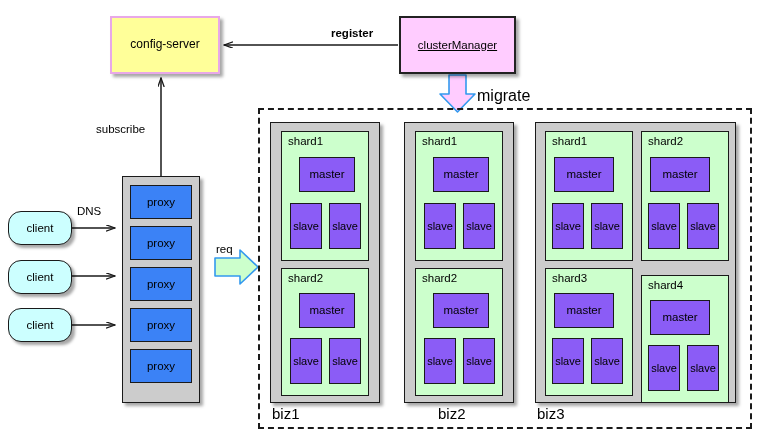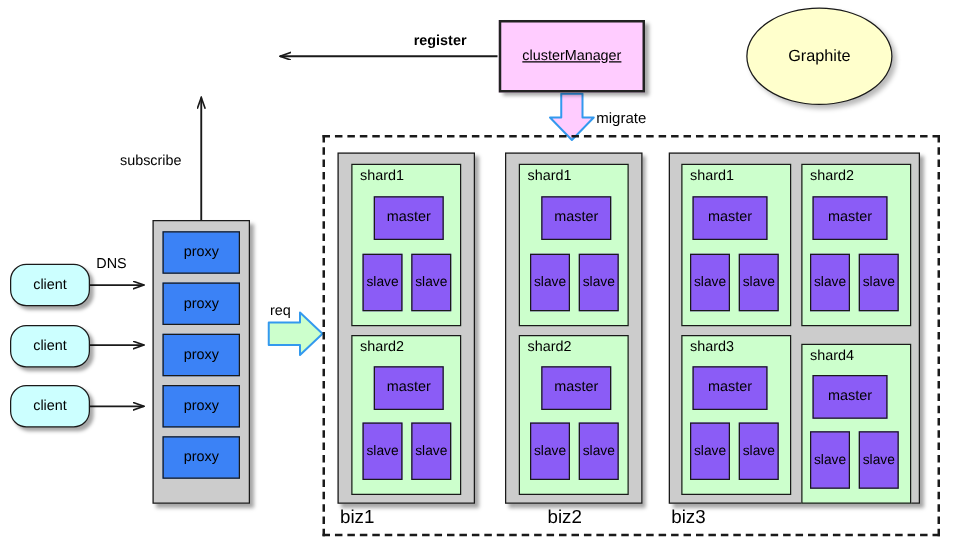--- a/index.html
+++ b/index.html
@@ -127,21 +127,21 @@
     white-space: nowrap;
   }
 
   
   .edge-label {
     position: absolute;
     font-size: 11.5px;
     color: #000;
     white-space: nowrap;
   }
-  .edge-label.big { font-size: 12px; }
+  .edge-label.big { font-size: 16px; }
 
   svg.overlay {
     position: absolute;
     left: 0;
     top: 0;
     width: 763px;
     height: 437px;
     pointer-events: none;
   }
   svg.overlay * { pointer-events: auto; }
@@ -167,28 +167,28 @@
 
     <line x1="72" y1="228" x2="115" y2="228" stroke="#1a1a1a" stroke-width="1.4" marker-end="url(#arrowThin)"></line>
     <line x1="72" y1="276" x2="115" y2="276" stroke="#1a1a1a" stroke-width="1.4" marker-end="url(#arrowThin)"></line>
     <line x1="72" y1="325" x2="115" y2="325" stroke="#1a1a1a" stroke-width="1.4" marker-end="url(#arrowThin)"></line>
 
     <path d="M449,75 L466,75 L466,94 L475,94 L457.5,112 L440,94 L449,94 Z" fill="#ffccff" stroke="#3399ee" stroke-width="1.6" stroke-linejoin="round"></path>
 
     <path d="M215,258 L240,258 L240,250 L258,267 L240,284 L240,276 L215,276 Z" fill="#ccffcc" stroke="#3399ee" stroke-width="1.6" stroke-linejoin="round"></path>
   </svg>
 
+  <div class="node config-server shadowed" style="left:110px; top:16px; width:110px; height:58px;">
+    <span>config-server</span>
+  </div>
 
   <div class="node cluster-manager shadowed" style="left:399px; top:16px; width:117px; height:58px;text-decoration:underline;">
     <span>clusterManager</span>
   </div>
 
-  <div class="node graphite" style="left:597px; top:6px; width:117px; height:78px;">
-    <span>Graphite</span>
-  </div>
 
   <div class="edge-label" style="left:331px; top:27px;font-weight:bold;">register</div>
   <div class="edge-label" style="left:96px; top:123px;">subscribe</div>
   <div class="edge-label" style="left:77px; top:205px;">DNS</div>
   <div class="edge-label big" style="left:477px; top:87px;">migrate</div>
   <div class="edge-label" style="left:216px; top:243px;">req</div>
 
   <div class="node client shadowed" style="left:8px; top:211px; width:64px; height:34px;">
     <span>client</span>
   </div>

